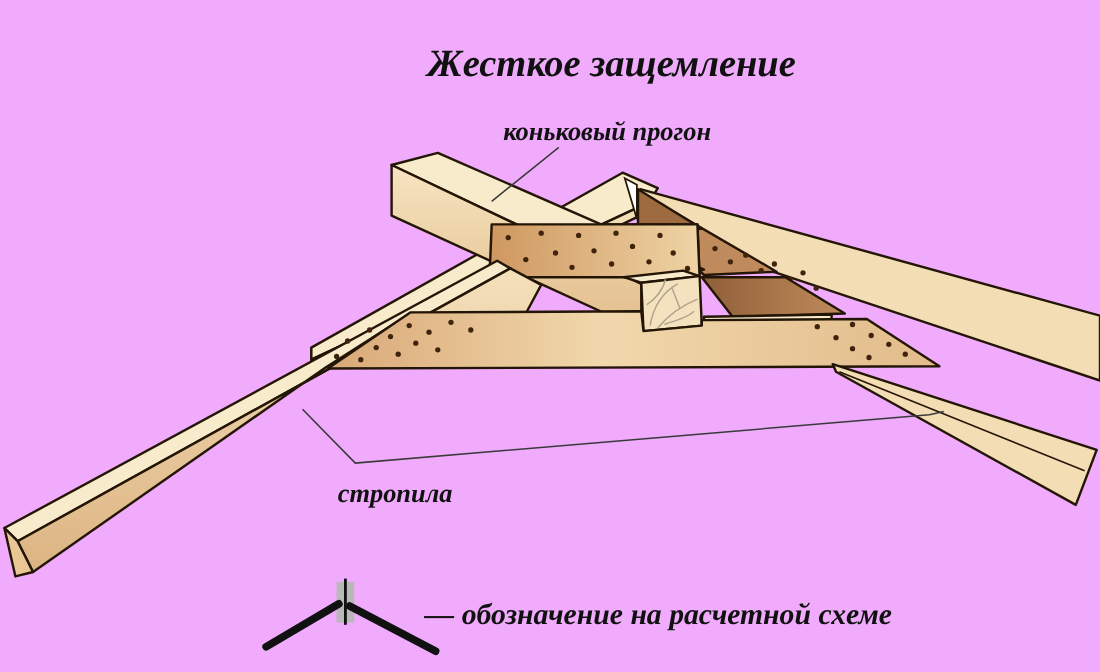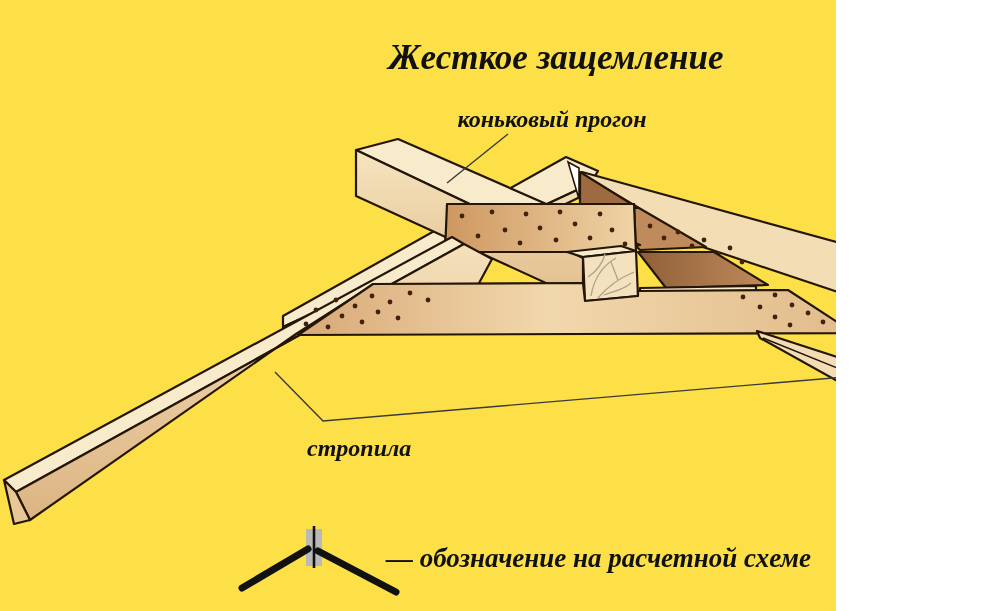--- a/index.html
+++ b/index.html
@@ -1,16 +1,16 @@
 <!DOCTYPE html>
 <html><head>
 <meta charset="utf-8">
 <style>
   html,body{margin:0;padding:0;background:#ffffff;}
-  .page{position:relative;width:836px;height:611px;background:#fde047;overflow:hidden;
+  .page{position:relative;width:1000px;height:611px;background:#f0abfc;overflow:hidden;
         font-family:"Liberation Serif", serif;}
   svg{display:block;}
   .wood{stroke:#241607;stroke-width:2.2;stroke-linejoin:round;}
   .thin{stroke:#241607;stroke-width:1.4;stroke-linejoin:round;fill:none;}
   .leader{stroke:#3a3a3a;stroke-width:1.4;fill:none;}
   .grain{stroke:#afa28c;stroke-width:1.3;fill:none;}
   .nail{fill:#40230c;stroke:none;}
   .title-text{font-size:35px;font-style:italic;font-weight:bold;fill:#111;}
   .label-text{font-size:24px;font-style:italic;font-weight:600;fill:#111;}
   .legend-text{font-size:27px;font-style:italic;font-weight:bold;fill:#111;}

